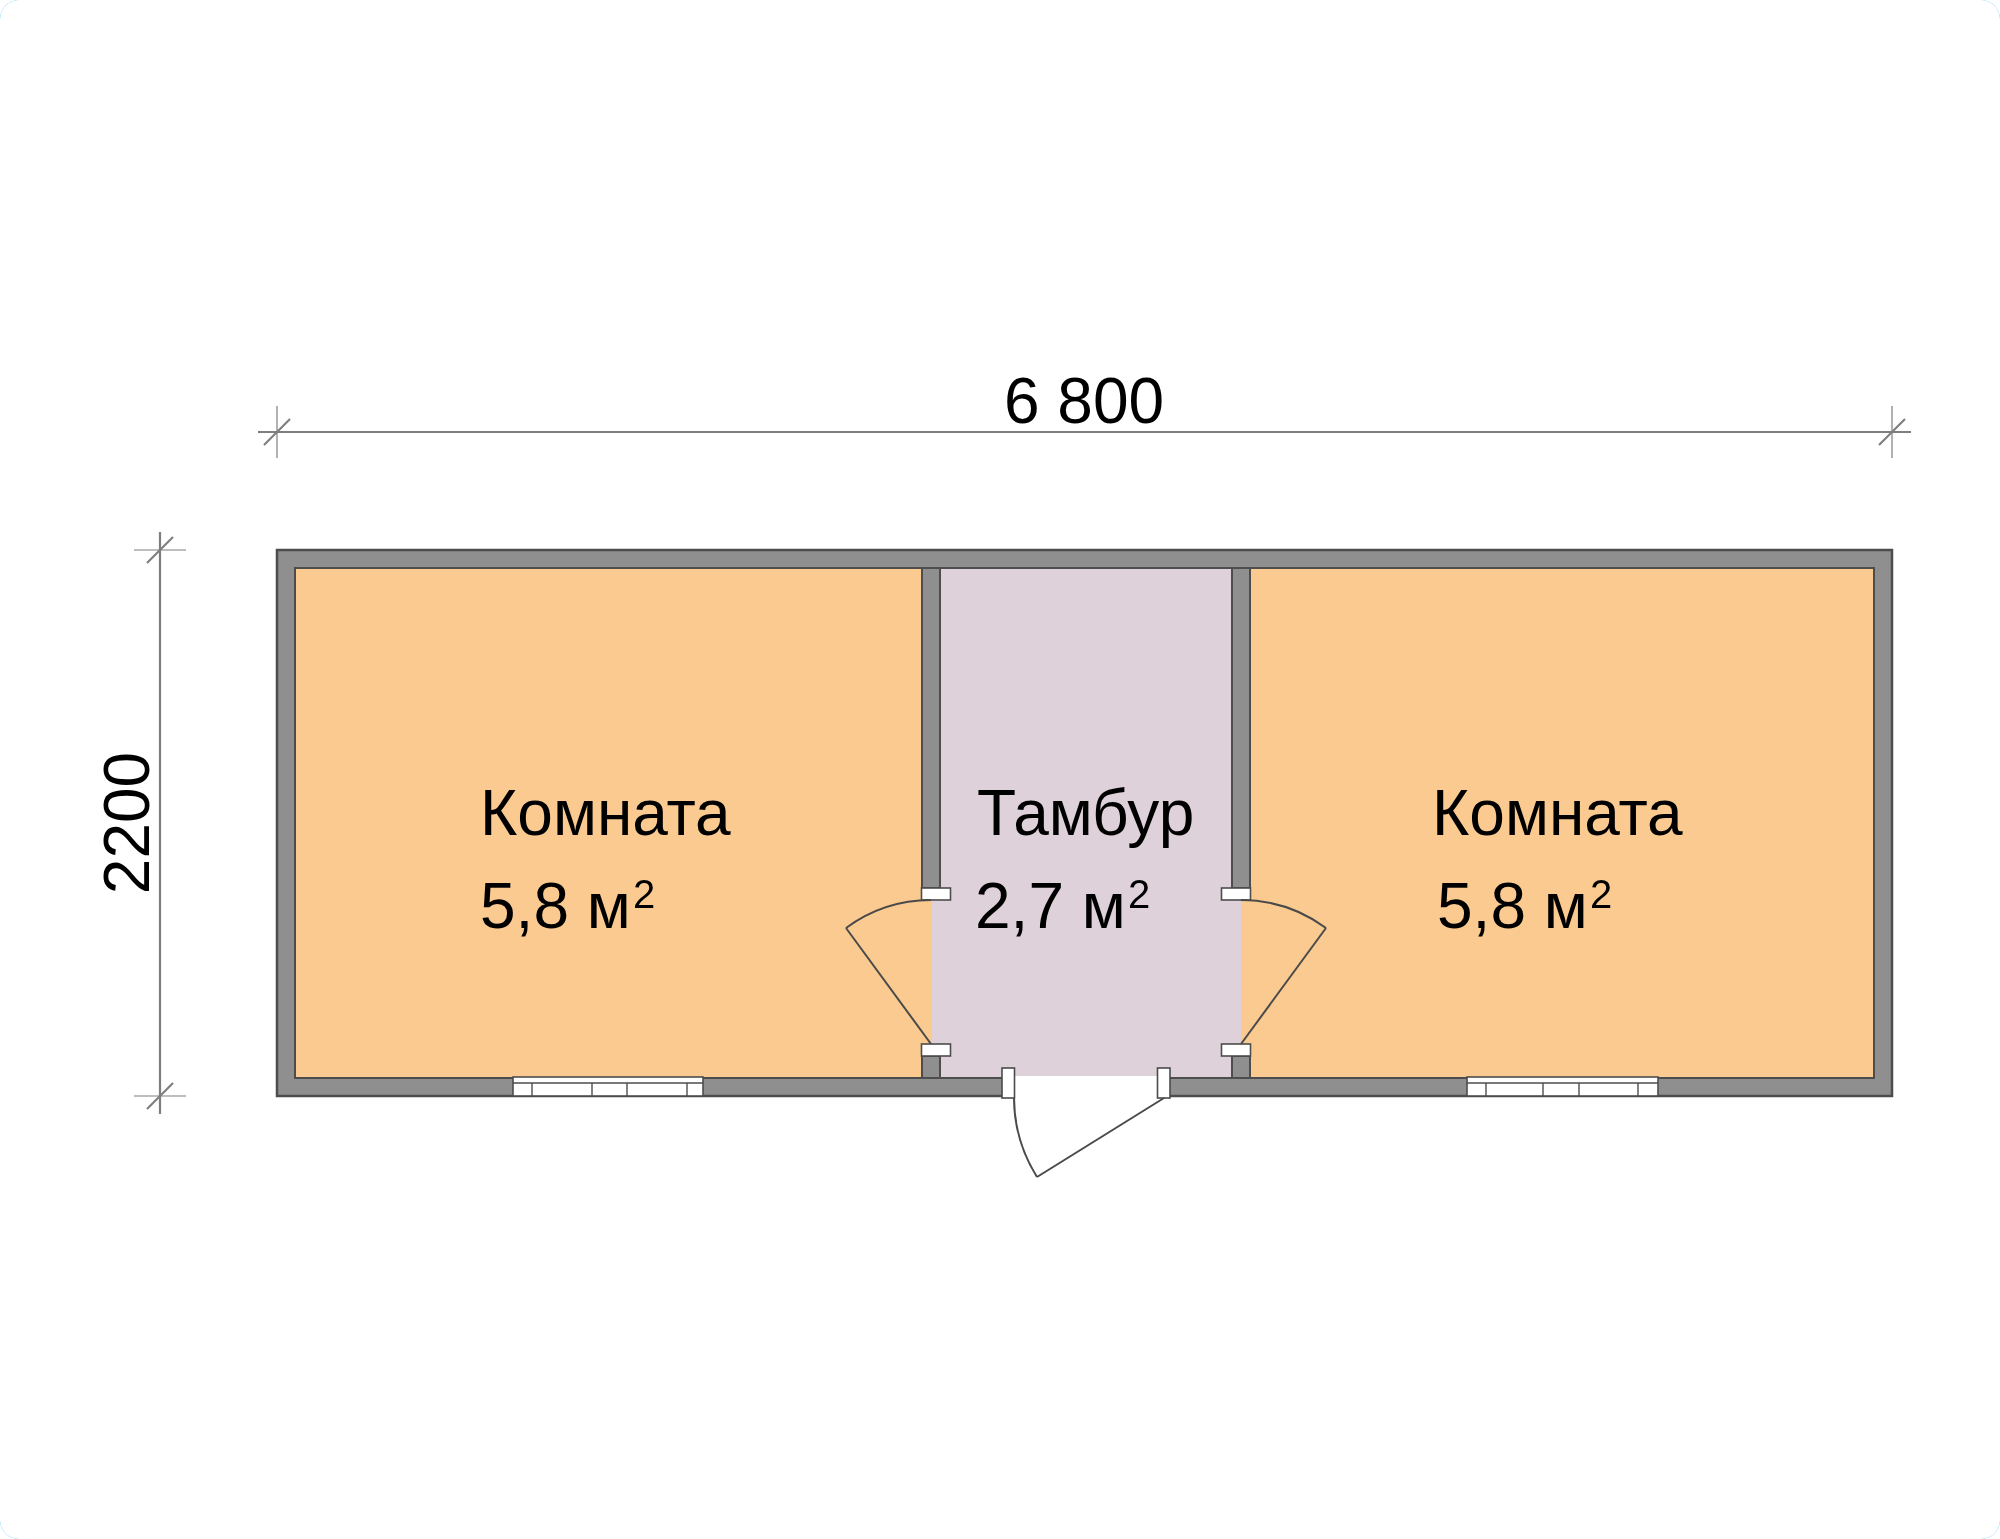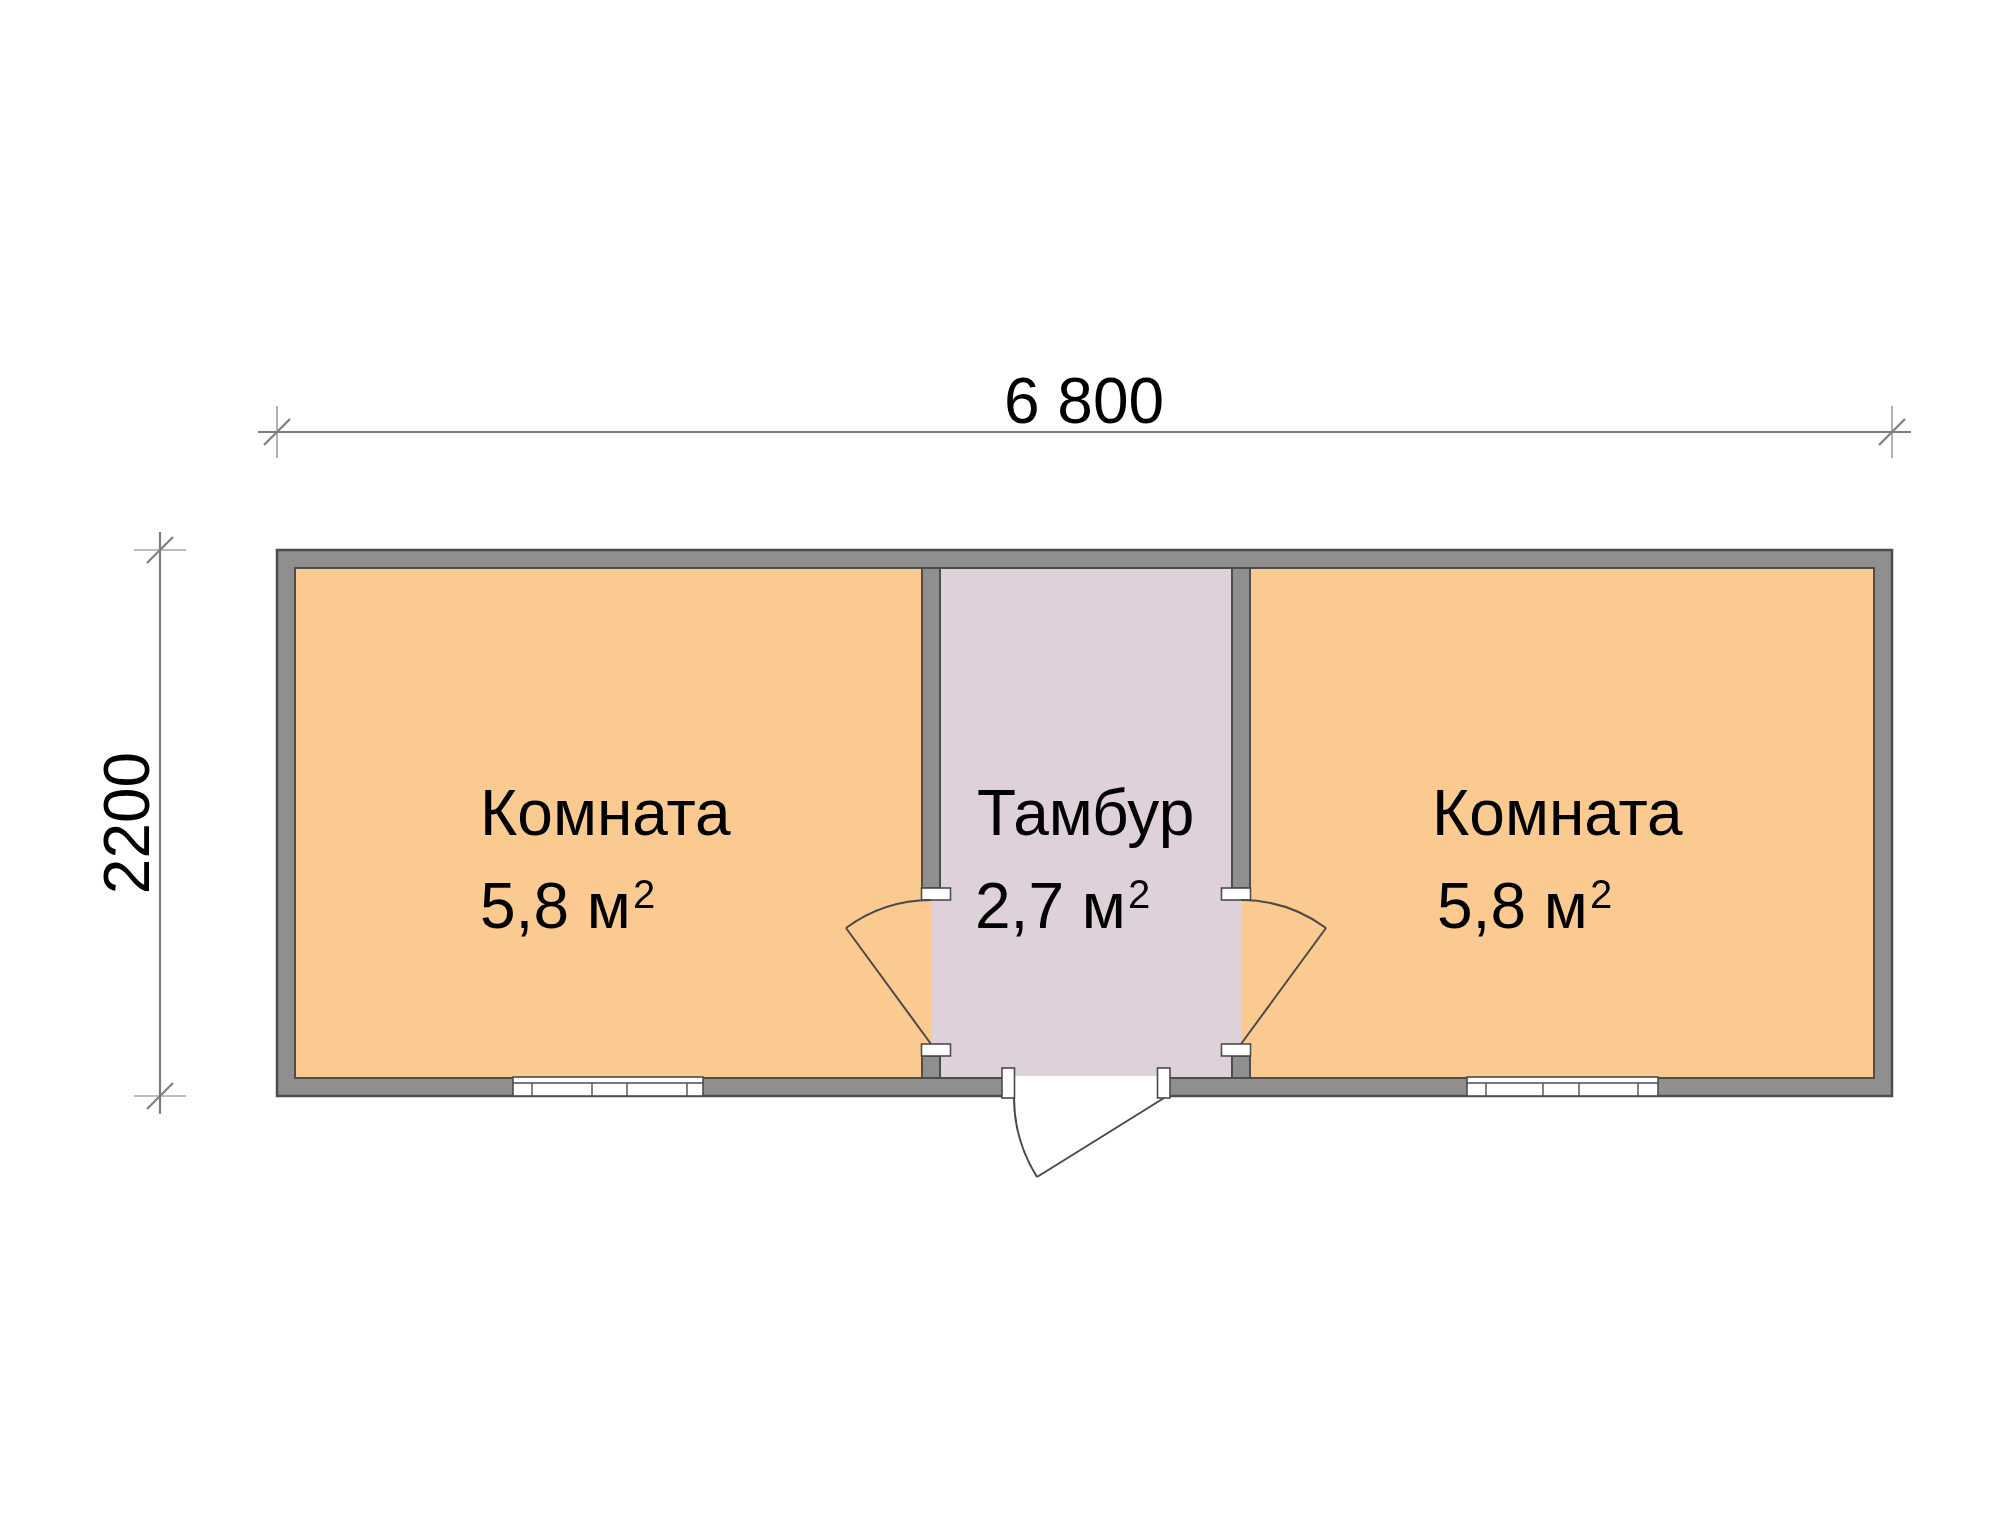--- a/index.html
+++ b/index.html
@@ -6,20 +6,21 @@
     margin: 0;
     padding: 0;
     background: #ffffff;
   }
   .page {
     position: relative;
     width: 2000px;
     height: 1539px;
     background: #0ea5e9;
     overflow: hidden;
+    border-radius: 19px;
   }
   svg text {
     font-family: "Liberation Sans", "DejaVu Sans", sans-serif;
     fill: #000000;
   }
   .dim-text {
     font-size: 64px;
   }
   .room-text {
     font-size: 64px;

